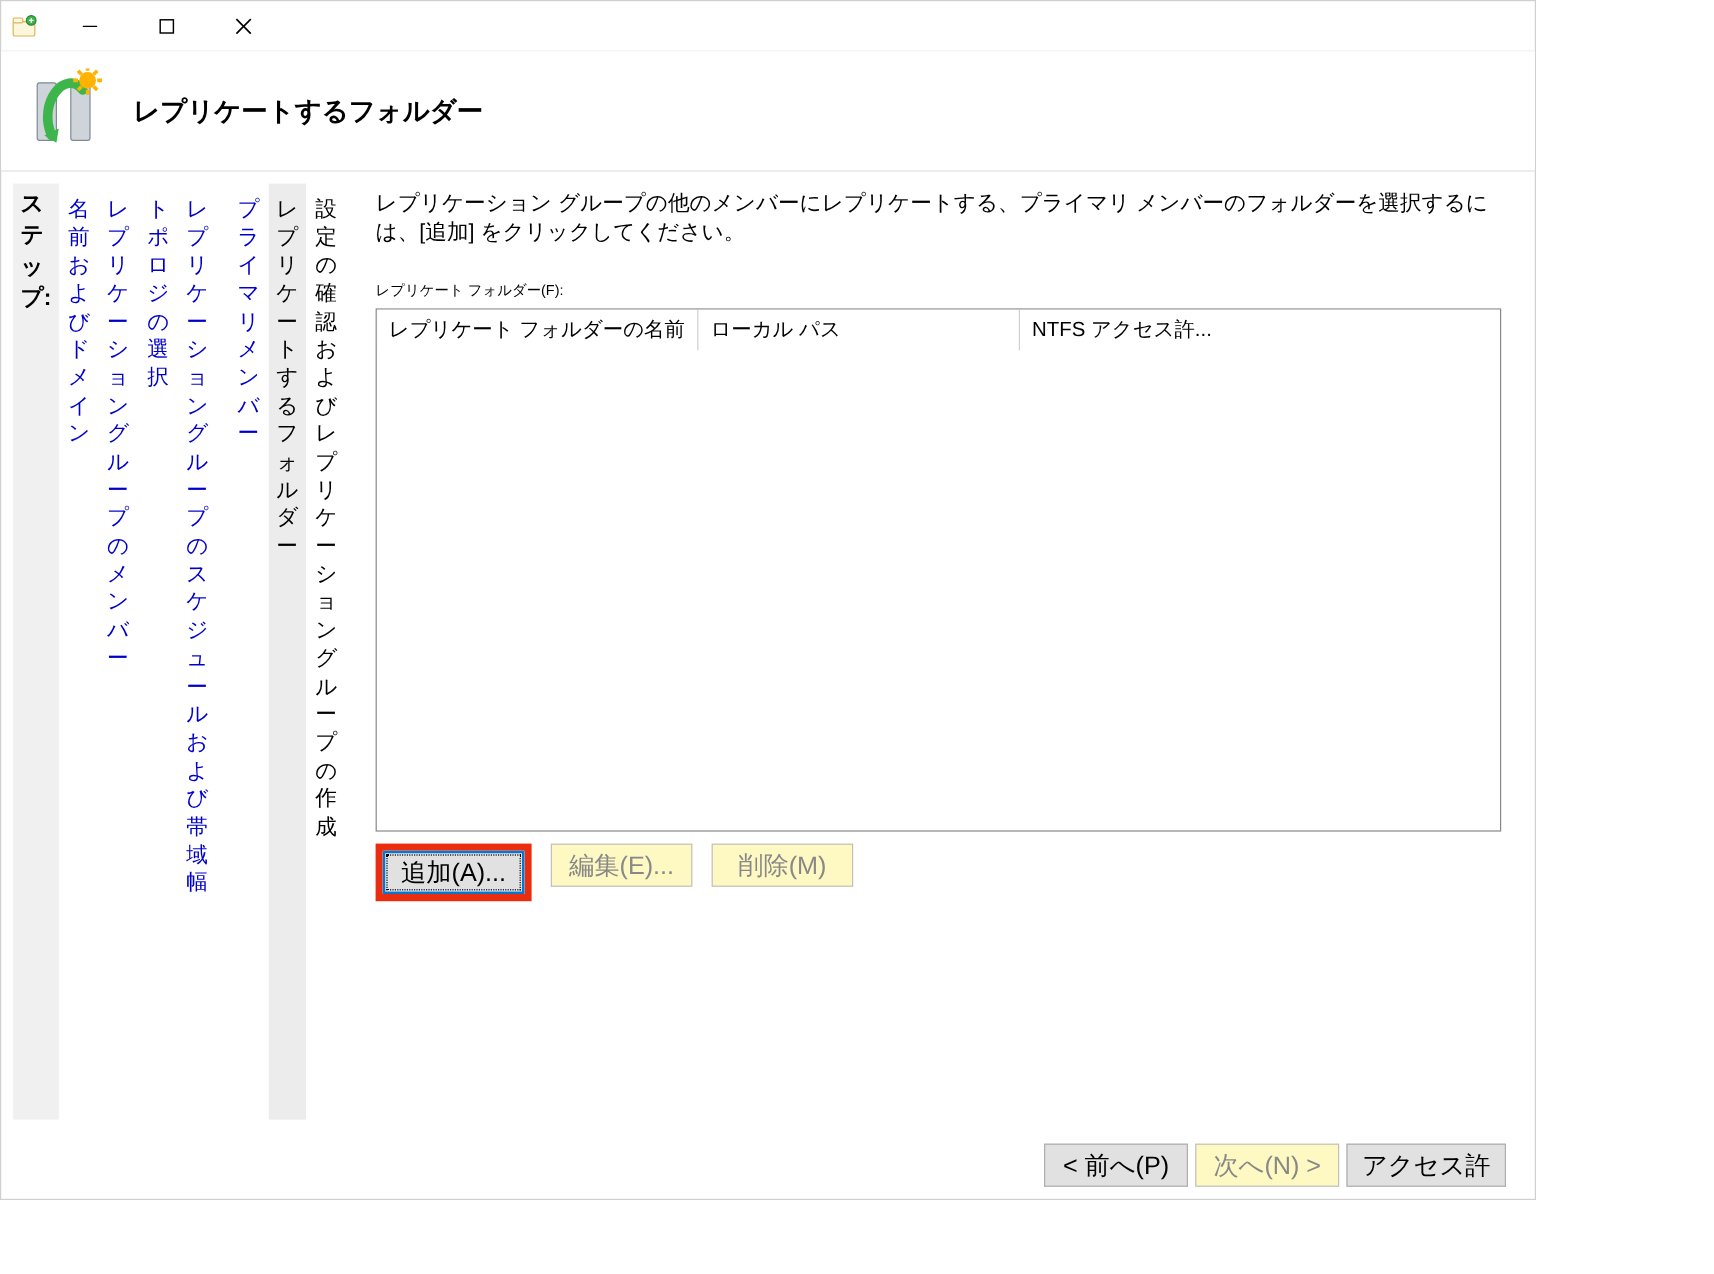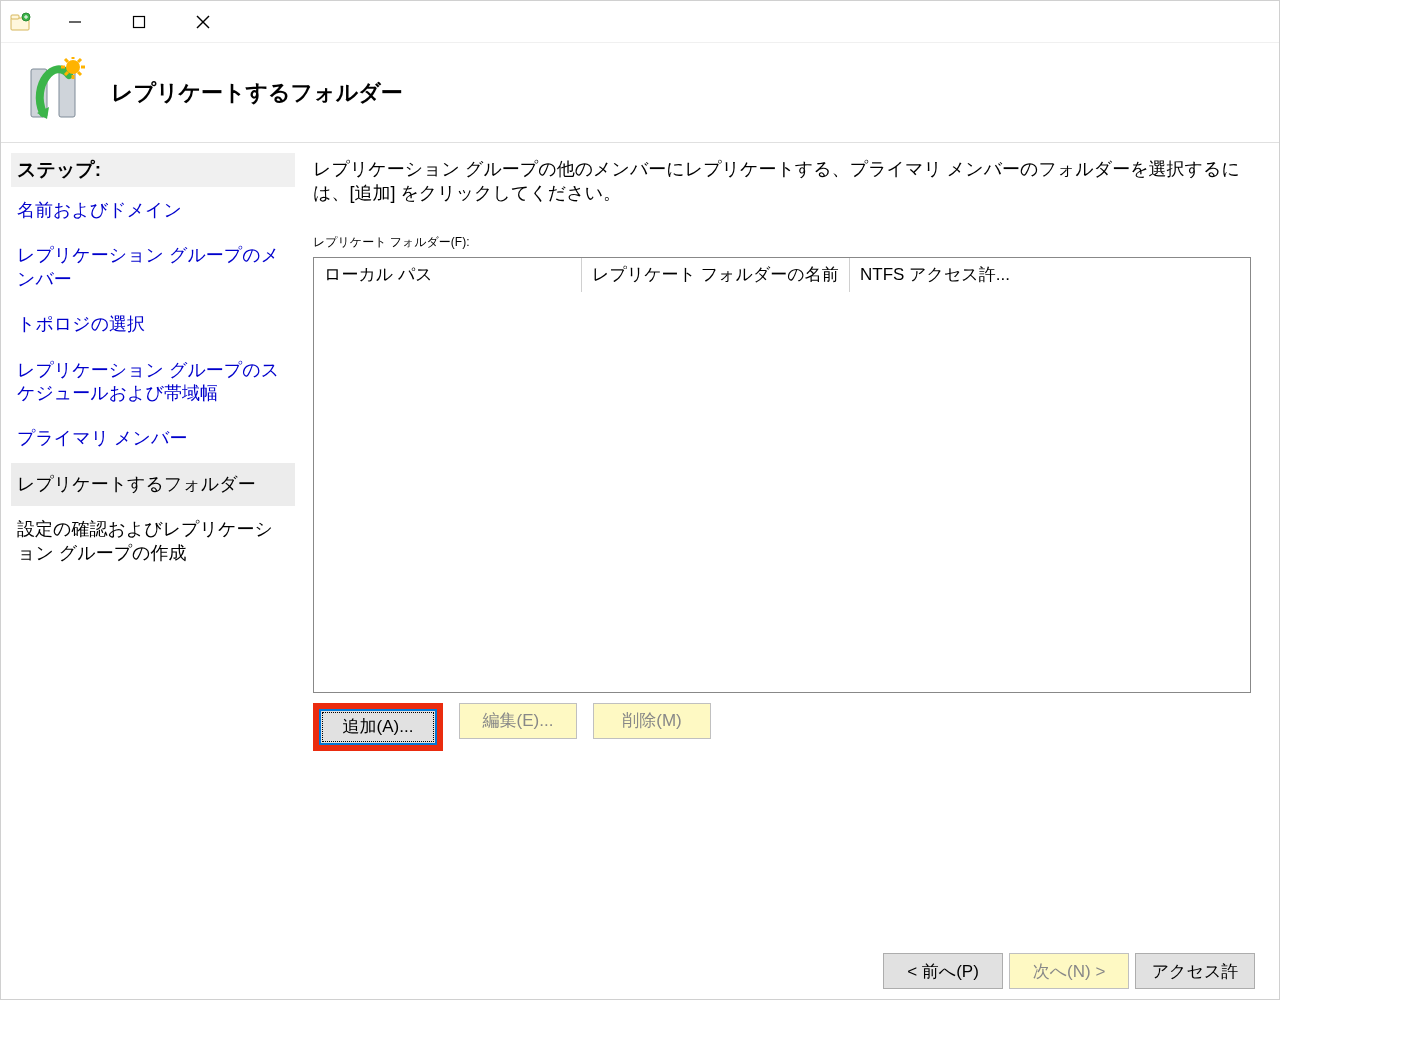--- a/index.html
+++ b/index.html
@@ -80,21 +80,20 @@
   .body-area {
     flex: 1;
     display: flex;
     min-height: 0;
   }
 
   .sidebar {
     width: 300px;
     padding: 10px 6px 10px 10px;
     display: flex;
-    flex-direction: column;
     gap: 2px;
   }
   .sidebar-header {
     font-weight: bold;
     font-size: 19px;
     padding: 4px 6px;
     background: #f0f0f0;
     color: #000;
   }
   .sidebar-item {
@@ -165,21 +164,21 @@
     margin-top: 10px;
   }
   .highlight-wrap {
     border: 6px solid #ea2c0f;
     padding: 0;
     display: inline-flex;
   }
   .btn {
     min-width: 118px;
     height: 36px;
-    font-size: 17px;
+    font-size: 21px;
     background: #e1e1e1;
     border: 1px solid #adadad;
     color: #000;
     display: inline-flex;
     align-items: center;
     justify-content: center;
     padding: 0 12px;
     cursor: pointer;
   }
   .btn.focused {
@@ -277,22 +276,22 @@
       <div class="sidebar-item pending">設定の確認およびレプリケーション グループの作成</div>
     </div>
 
     <div class="content">
       <div class="instruction">レプリケーション グループの他のメンバーにレプリケートする、プライマリ メンバーのフォルダーを選択するには、[追加] をクリックしてください。</div>
 
       <div class="field-label">レプリケート フォルダー(F):</div>
 
       <div class="table-box">
         <div class="table-header">
+          <div class="th col2">レプリケート フォルダーの名前</div>
           <div class="th col1">ローカル パス</div>
-          <div class="th col2">レプリケート フォルダーの名前</div>
           <div class="th col3">NTFS アクセス許...</div>
         </div>
       </div>
 
       <div class="action-row">
         <div class="highlight-wrap">
           <button class="btn focused">追加(A)...</button>
         </div>
         <button class="btn disabled">編集(E)...</button>
         <button class="btn disabled">削除(M)</button>

